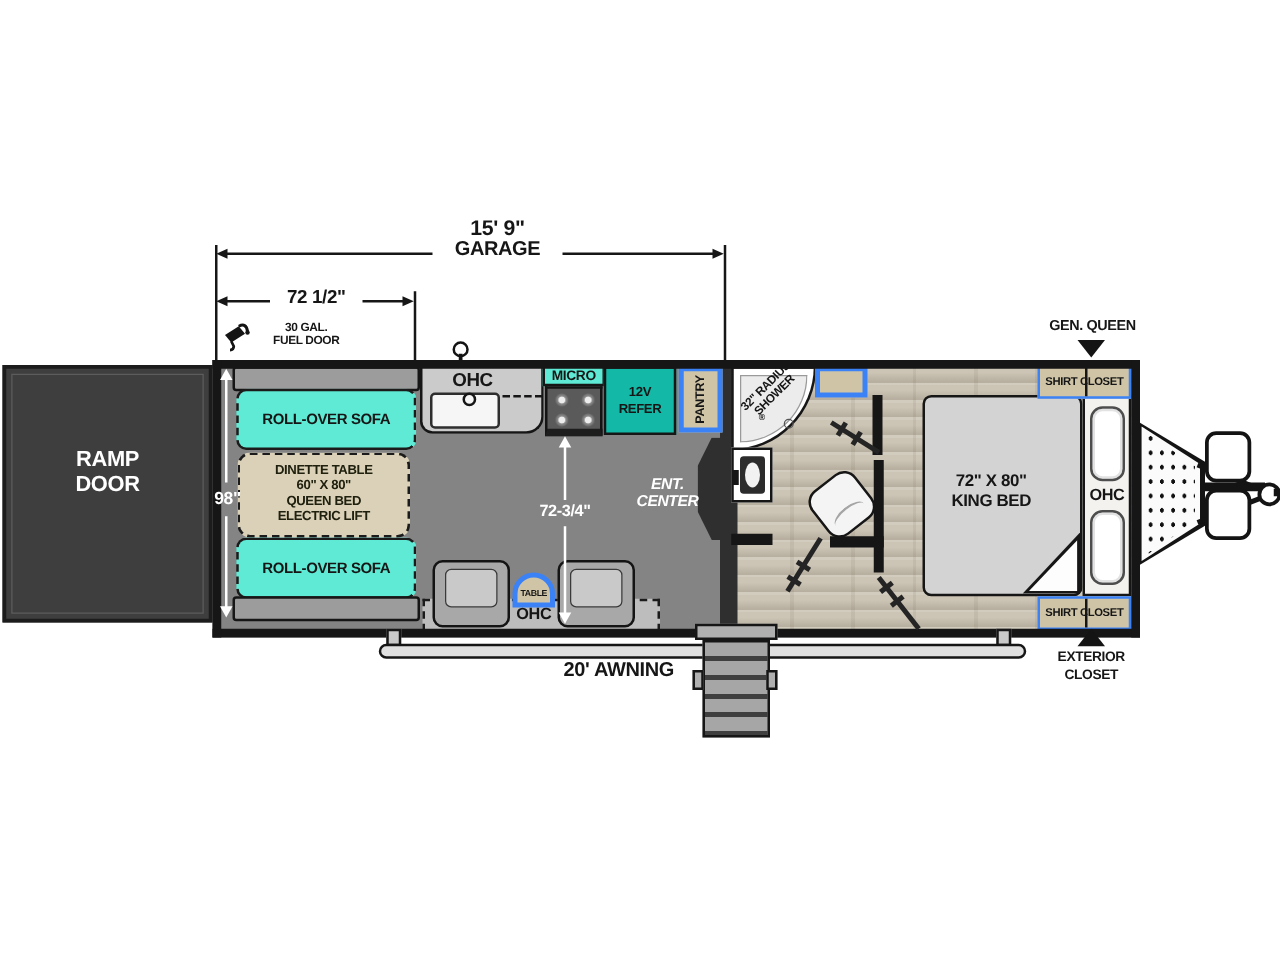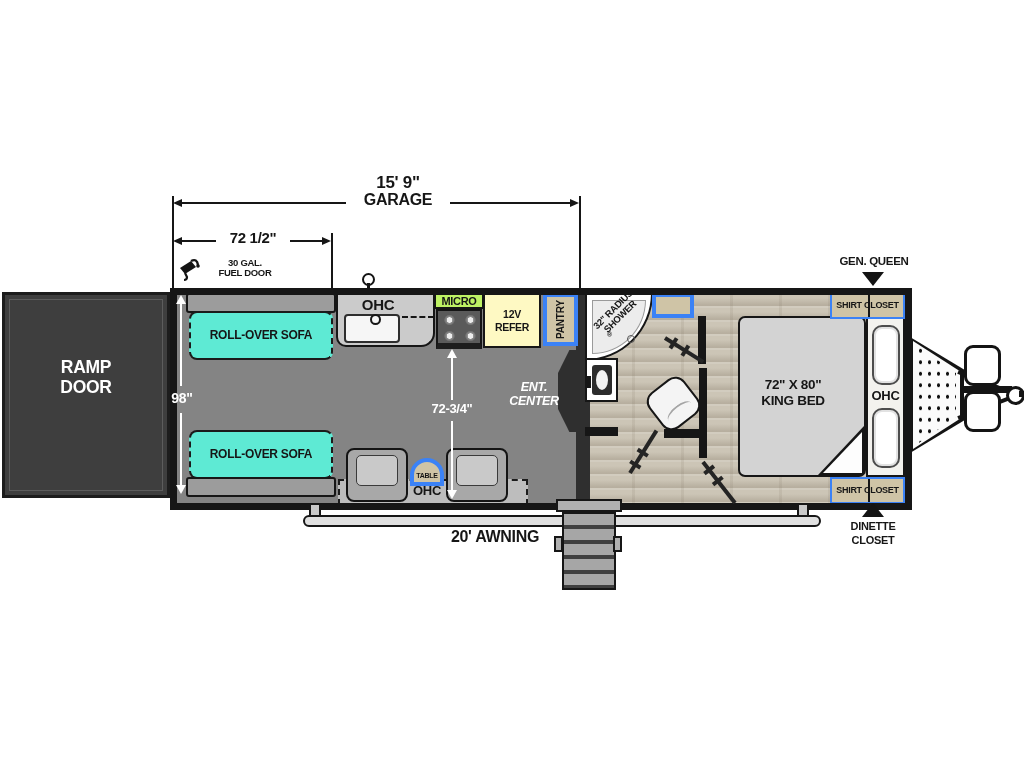--- a/index.html
+++ b/index.html
@@ -75,37 +75,45 @@
     <div class="abs wlbl" style="left:0;top:62px;width:100%;text-align:center;font-size:17.5px;line-height:1.15;letter-spacing:-0.3px;">
       <div>RAMP</div>
       <div>DOOR</div>
     </div>
   </div>
 
   <div class="furn backrest" style="left:186px;top:293px;width:150px;height:20px;z-index:3;"></div>
   <div class="furn sofa" style="left:189px;top:311px;width:144px;height:49px;z-index:3;">
     <div class="lbl" style="left:0;top:16px;width:100%;font-size:12px;">ROLL-OVER SOFA</div>
   </div>
+  <div class="furn" style="left:190px;top:362px;width:138px;height:68px;background:#dad1b8;border:2px dashed #1b1b1b;border-radius:10px;z-index:3;">
+    <div class="lbl" style="left:0;top:6px;width:100%;font-size:10.5px;line-height:1.18;color:#20200f;">
+      <div>DINETTE TABLE</div>
+      <div>60" X 80"</div>
+      <div>QUEEN BED</div>
+      <div>ELECTRIC LIFT</div>
+    </div>
+  </div>
   <div class="furn sofa" style="left:189px;top:430px;width:144px;height:49px;z-index:3;">
     <div class="lbl" style="left:0;top:16px;width:100%;font-size:12px;">ROLL-OVER SOFA</div>
   </div>
   <div class="furn backrest" style="left:186px;top:477px;width:150px;height:20px;z-index:3;"></div>
 
   <div class="furn" style="left:336px;top:293px;width:99px;height:54px;background:#cbcbcb;border:2px solid #161616;border-top:none;border-radius:0 0 14px 10px;z-index:3;"></div>
   <div class="lbl" style="left:346px;top:297px;width:64px;font-size:15px;z-index:4;">OHC</div>
   <div class="furn" style="left:344px;top:314px;width:56px;height:29px;background:#f6f6f6;border:2px solid #2e2e2e;border-radius:4px;z-index:4;">
     <div class="abs" style="left:24px;top:-2px;width:7px;height:7px;background:#f6f6f6;border:2px solid #161616;border-radius:50%;"></div>
   </div>
   <div class="abs" style="left:402px;top:316px;width:32px;border-top:2px dashed #161616;z-index:4;"></div>
-  <div class="furn" style="left:434px;top:292px;width:50px;height:17px;background:#bef264;border:2px solid #161616;z-index:3;">
+  <div class="furn" style="left:434px;top:292px;width:50px;height:17px;background:#5eead4;border:2px solid #161616;z-index:3;">
     <div class="lbl" style="left:0;top:1px;width:100%;font-size:11px;">MICRO</div>
   </div>
   <div class="furn" style="left:436px;top:309px;width:46px;height:40px;background:#5a5a5a;border:2px solid #141414;border-bottom:6px solid #1d1d1d;z-index:3;
        background-image:radial-gradient(circle, #ededed 2.5px, #909090 3px, #6a6a6a 5px, transparent 5.5px);background-size:21px 16px;background-position:1px 1px;"></div>
-  <div class="furn" style="left:483px;top:293px;width:58px;height:55px;background:#fef9c3;border:2px solid #161616;z-index:3;">
+  <div class="furn" style="left:483px;top:293px;width:58px;height:55px;background:#14b8a6;border:2px solid #161616;z-index:3;">
     <div class="lbl" style="left:0;top:13px;width:100%;font-size:10.5px;line-height:1.25;">
       <div>12V</div>
       <div>REFER</div>
     </div>
   </div>
   <div class="furn tan" style="left:543px;top:293px;width:35px;height:53px;z-index:3;display:flex;align-items:center;justify-content:center;">
     <span style="transform:rotate(-90deg);font-size:10px;letter-spacing:-0.2px;">PANTRY</span>
   </div>
 
   <div class="abs" style="left:576px;top:292px;width:14px;height:214px;background:#2f2f2f;z-index:2;"></div>
@@ -207,20 +215,20 @@
   <div class="abs" style="left:303px;top:515px;width:518px;height:12px;background:#e0e0e0;border:2px solid #161616;border-radius:7px;box-sizing:border-box;z-index:5;"></div>
   <div class="lbl" style="left:428px;top:528px;width:134px;font-size:16px;z-index:6;">20' AWNING</div>
 
   <div class="abs" style="left:556px;top:499px;width:66px;height:13px;background:#b0b0b0;border:2px solid #161616;box-sizing:border-box;z-index:6;"></div>
   <div class="abs" style="left:562px;top:512px;width:54px;height:78px;background:#a6a6a6;border:2px solid #161616;box-sizing:border-box;z-index:6;background-image:repeating-linear-gradient(180deg, transparent 0 11px, #3f3f3f 11px 15px);"></div>
   <div class="abs" style="left:554px;top:536px;width:9px;height:16px;background:#b0b0b0;border:2px solid #161616;box-sizing:border-box;z-index:6;"></div>
   <div class="abs" style="left:613px;top:536px;width:9px;height:16px;background:#b0b0b0;border:2px solid #161616;box-sizing:border-box;z-index:6;"></div>
 
   <div class="abs" style="left:862px;top:503px;width:0;height:0;border-left:11px solid transparent;border-right:11px solid transparent;border-bottom:14px solid #141414;z-index:6;"></div>
   <div class="lbl" style="left:834px;top:520px;width:78px;font-size:11px;line-height:1.25;z-index:6;">
-    <div>DINETTE</div>
+    <div>EXTERIOR</div>
     <div>CLOSET</div>
   </div>
 
   <div class="lbl" style="left:832px;top:255px;width:84px;font-size:11.5px;">GEN. QUEEN</div>
   <div class="abs" style="left:862px;top:272px;width:0;height:0;border-left:11px solid transparent;border-right:11px solid transparent;border-top:14px solid #141414;"></div>
 
 </div>
 
 </body></html>

